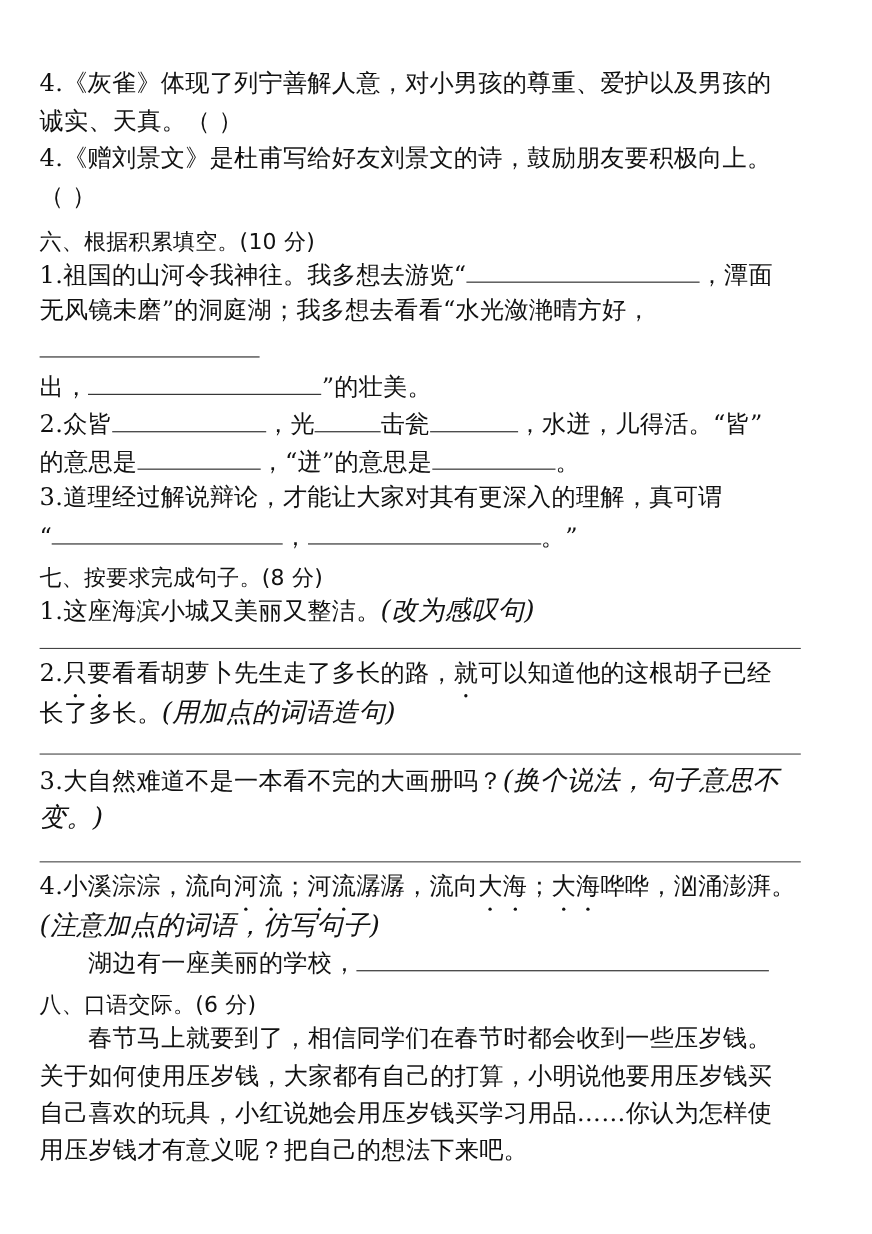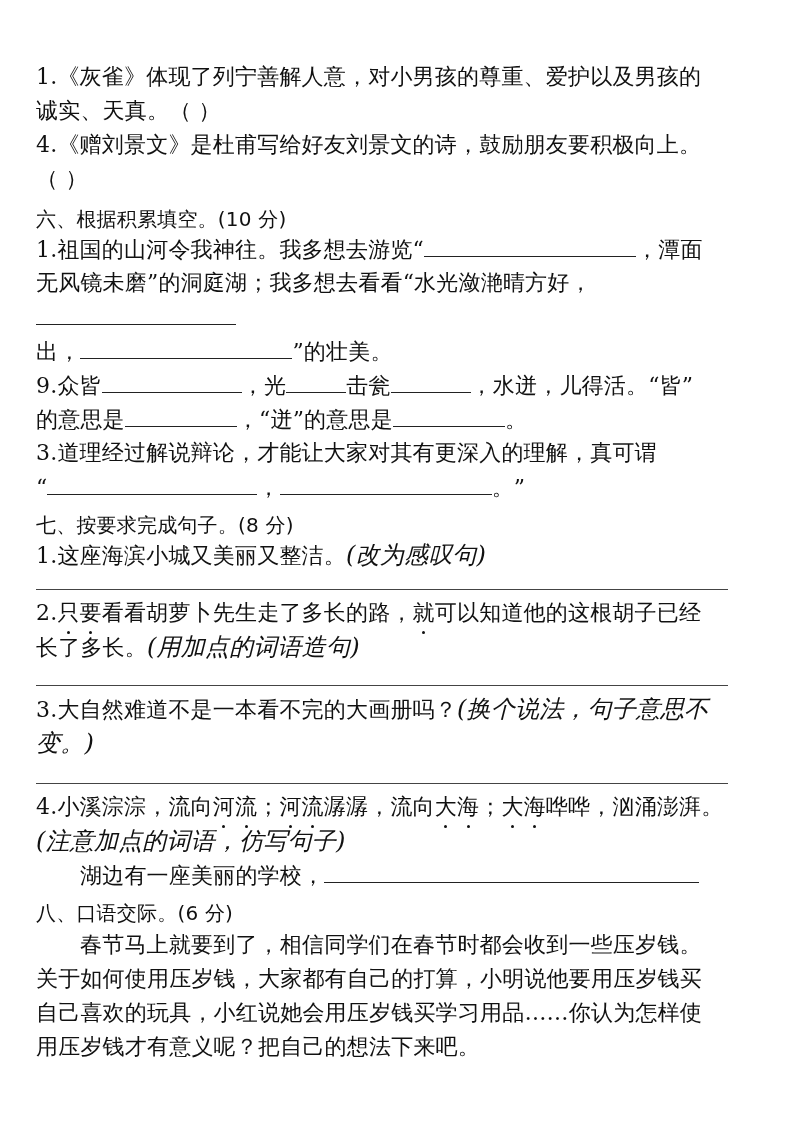--- a/index.html
+++ b/index.html
@@ -30,40 +30,40 @@
     content: ""; position: absolute; left: 50%; bottom: -6px;
     width: 3px; height: 3px; margin-left: -1.5px; border-radius: 50%; background: #111;
   }
   .indent { padding-left: 44px; text-align: center; }
 </style>
 </head>
 <body>
 
 <div class="page">
 
-  <div class="line" style="top:0px">1.《灰雀》体现了列宁善解人意，对小男孩的尊重、爱护以及男孩的</div>
+  <div class="line" style="top:0px">4.《灰雀》体现了列宁善解人意，对小男孩的尊重、爱护以及男孩的</div>
   <div class="line" style="top:34px">诚实、天真。（     ）</div>
   <div class="line" style="top:68px">4.《赠刘景文》是杜甫写给好友刘景文的诗，鼓励朋友要积极向上。</div>
   <div class="line" style="top:102px">（     ）</div>
 
   <div class="line heading" style="top:142px">六、根据积累填空。(10 分)</div>
 
   <div class="line" style="top:172px">
     <span>1.祖国的山河令我神往。我多想去游览“</span><span class="blank" style="width:212px"></span><span>，潭面</span>
   </div>
   <div class="line" style="top:206px">无风镜未磨”的洞庭湖；我多想去看看“水光潋滟晴方好，</div>
   <div class="line" style="top:240px">
     <span class="blank" style="width:200px"></span>
   </div>
   <div class="line" style="top:274px">
     <span>出，</span><span class="blank" style="width:212px"></span><span>”的壮美。</span>
   </div>
 
   <div class="line" style="top:308px">
-    <span>9.众皆</span><span class="blank" style="width:140px"></span><span>，光</span><span class="blank" style="width:60px"></span><span>击瓮</span><span class="blank" style="width:80px"></span><span>，水迸，儿得活。“皆”</span>
+    <span>2.众皆</span><span class="blank" style="width:140px"></span><span>，光</span><span class="blank" style="width:60px"></span><span>击瓮</span><span class="blank" style="width:80px"></span><span>，水迸，儿得活。“皆”</span>
   </div>
   <div class="line" style="top:342px">
     <span>的意思是</span><span class="blank" style="width:112px"></span><span>，“迸”的意思是</span><span class="blank" style="width:112px"></span><span>。</span>
   </div>
 
   <div class="line" style="top:376px">3.道理经过解说辩论，才能让大家对其有更深入的理解，真可谓</div>
   <div class="line" style="top:410px">
     <span>“</span><span class="blank" style="width:210px"></span><span>，</span><span class="blank" style="width:212px"></span><span>。”</span>
   </div>
 

